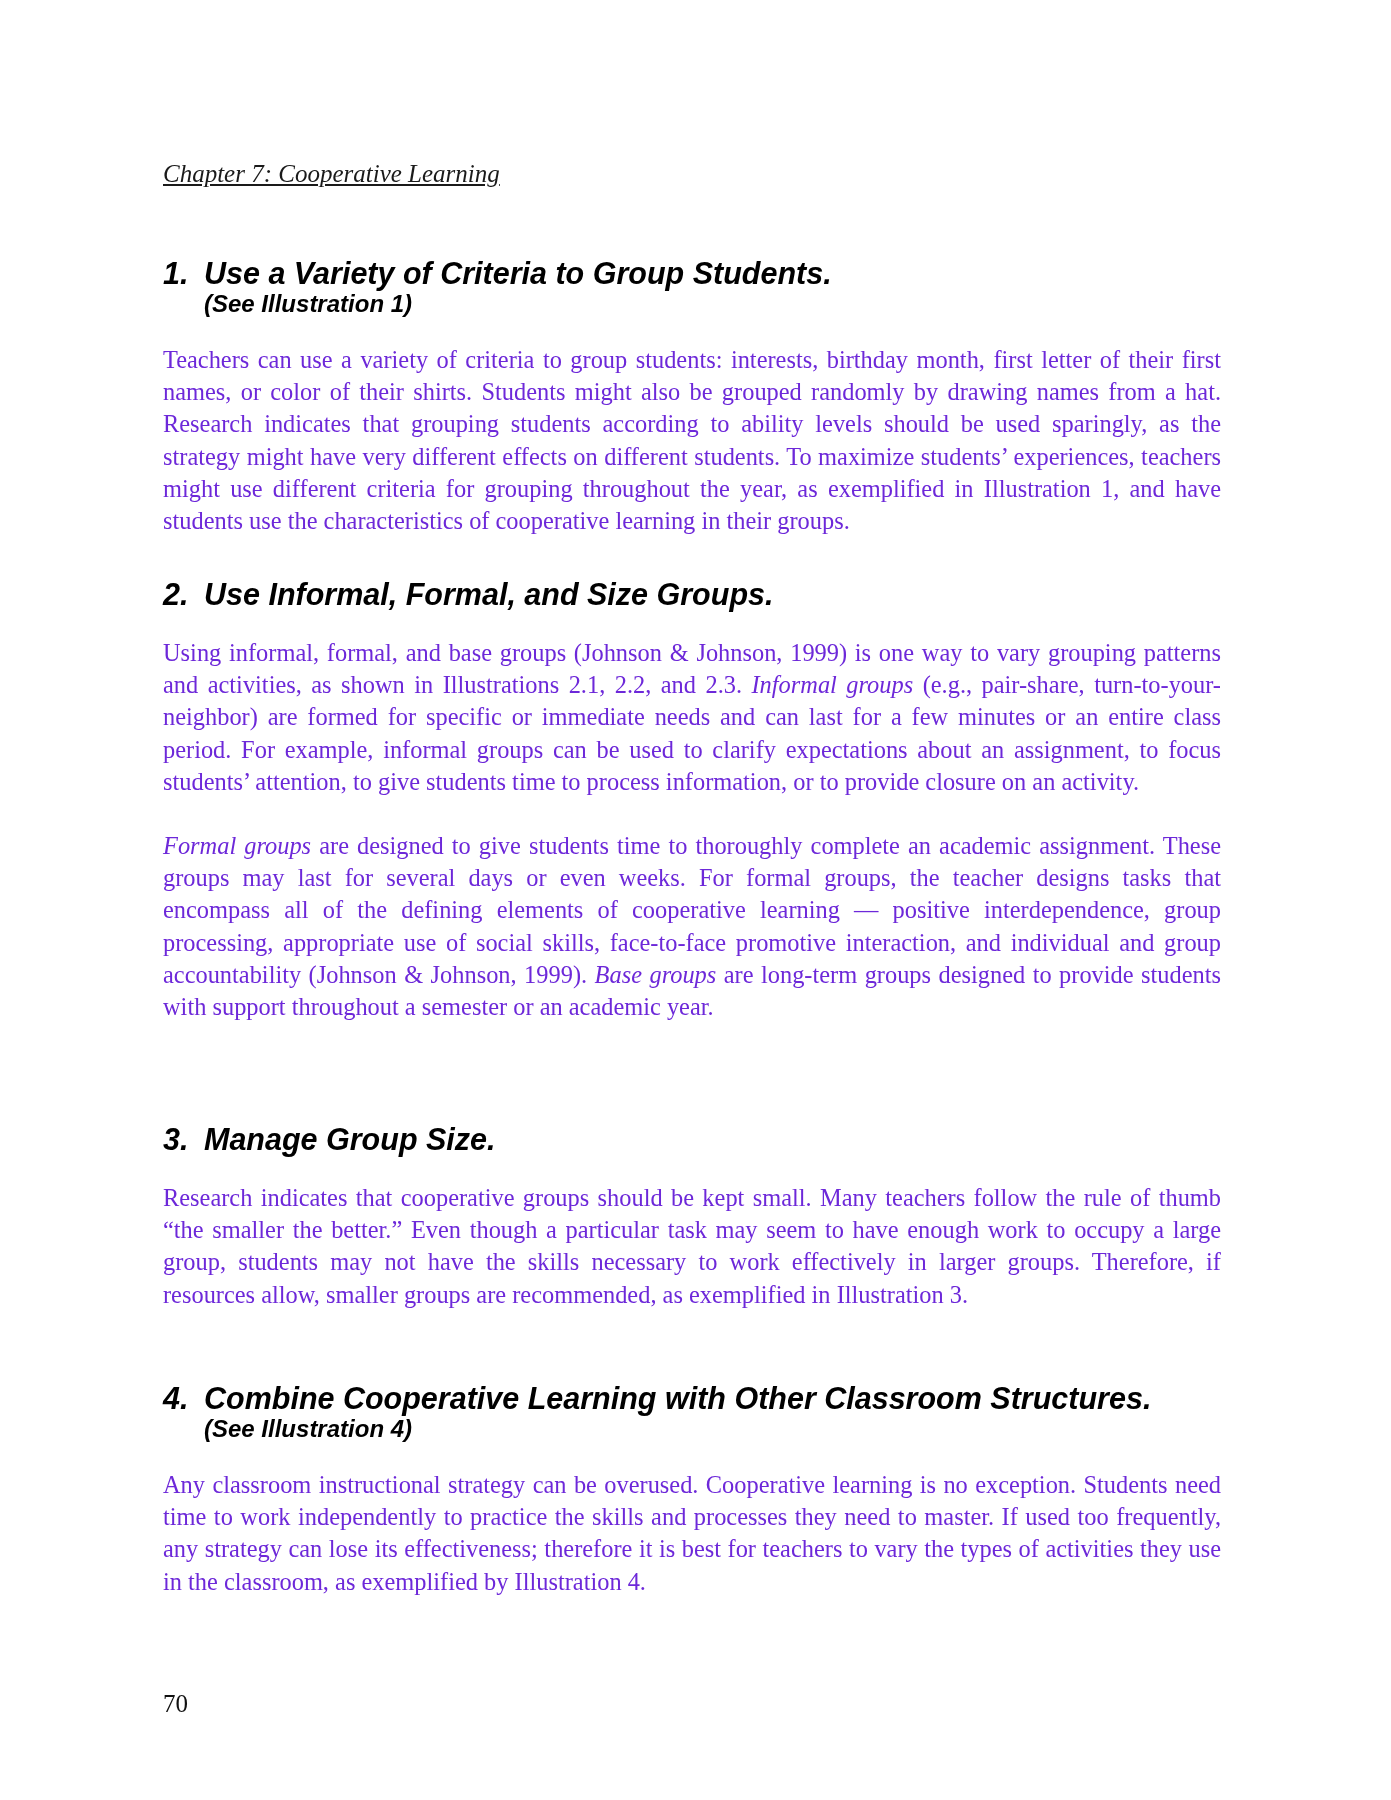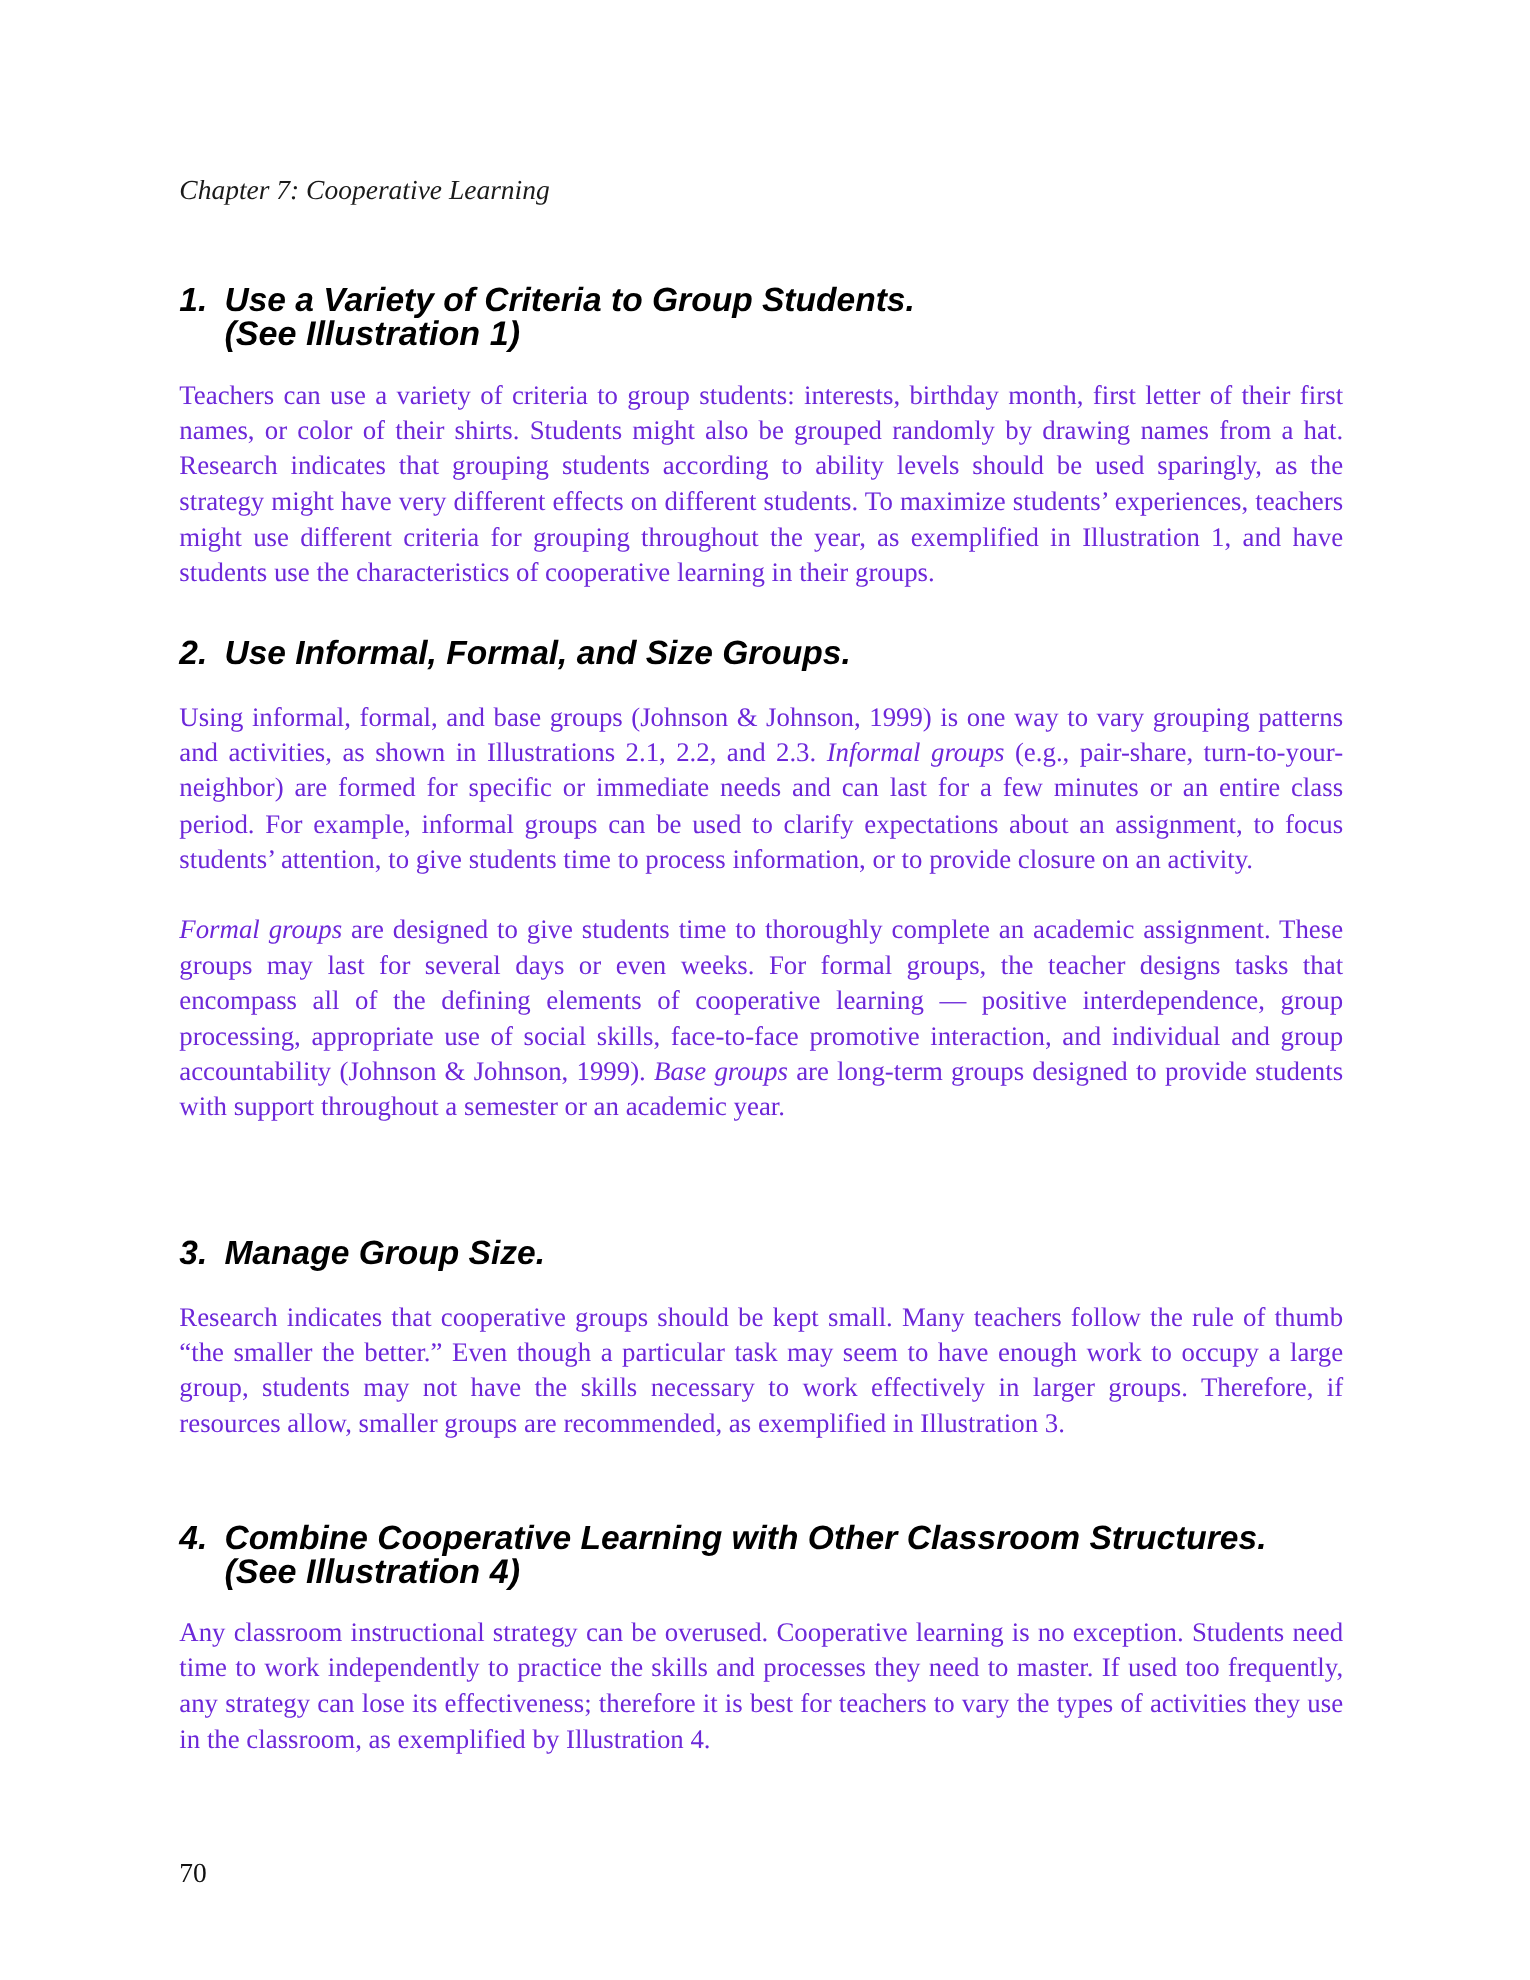--- a/index.html
+++ b/index.html
@@ -22,20 +22,21 @@
     }
     .running-head {
       position: absolute;
       top: 160px;
       left: 0;
       font-family: "Liberation Serif", serif;
       font-style: italic;
       font-size: 25px;
       color: #1a1a1a;
       white-space: nowrap;
+      text-decoration: underline;
     }
     .section {
       position: absolute;
       left: 0;
       width: 1058px;
     }
     .sec-heading {
       display: flex;
       font-family: "Liberation Sans", sans-serif;
       font-weight: bold;
@@ -47,21 +48,21 @@
     }
     .sec-num {
       width: 41px;
       flex: 0 0 41px;
     }
     .sec-ref {
       margin-left: 41px;
       font-family: "Liberation Sans", sans-serif;
       font-weight: bold;
       font-style: italic;
-      font-size: 31px;
+      font-size: 24px;
       line-height: 28px;
       color: #000;
       white-space: nowrap;
     }
     .para {
       font-family: "Liberation Serif", serif;
       font-size: 24.4px;
       line-height: 32.2px;
       text-align: justify;
       color: #6d28d9;

